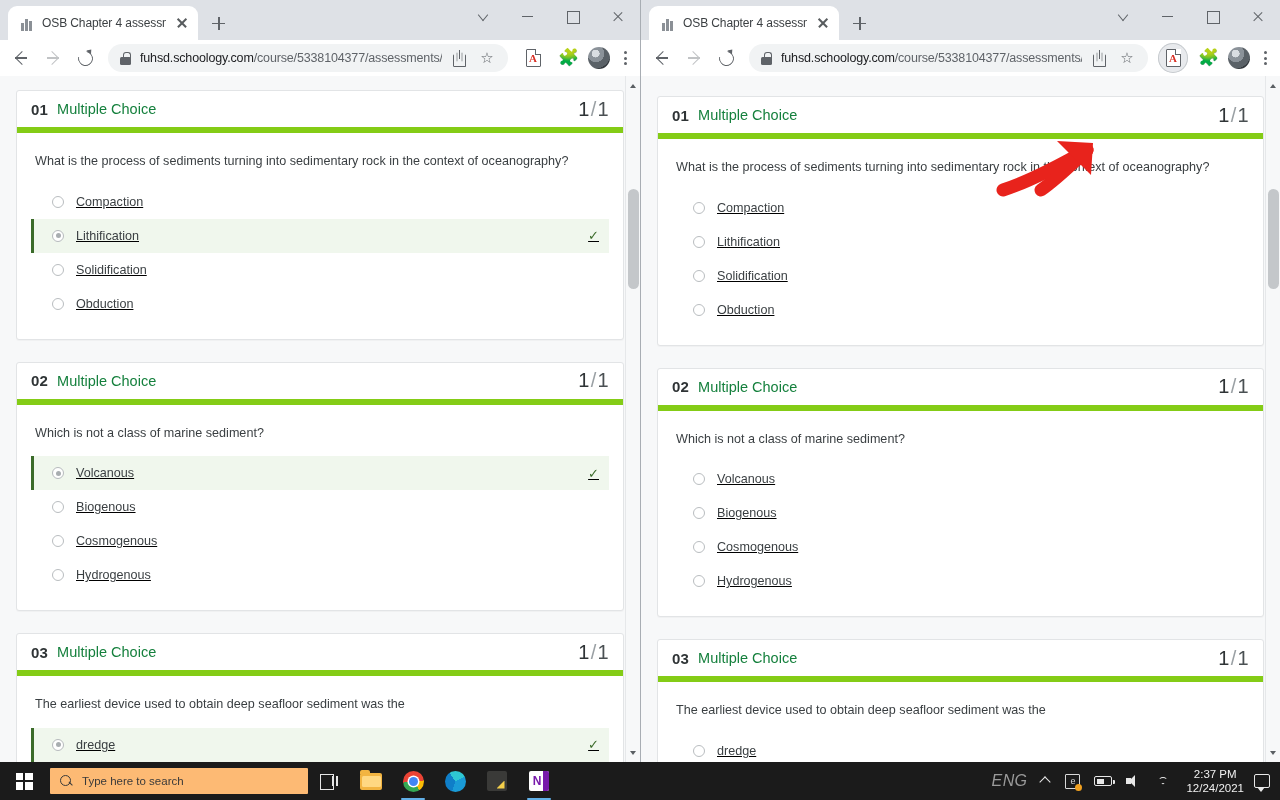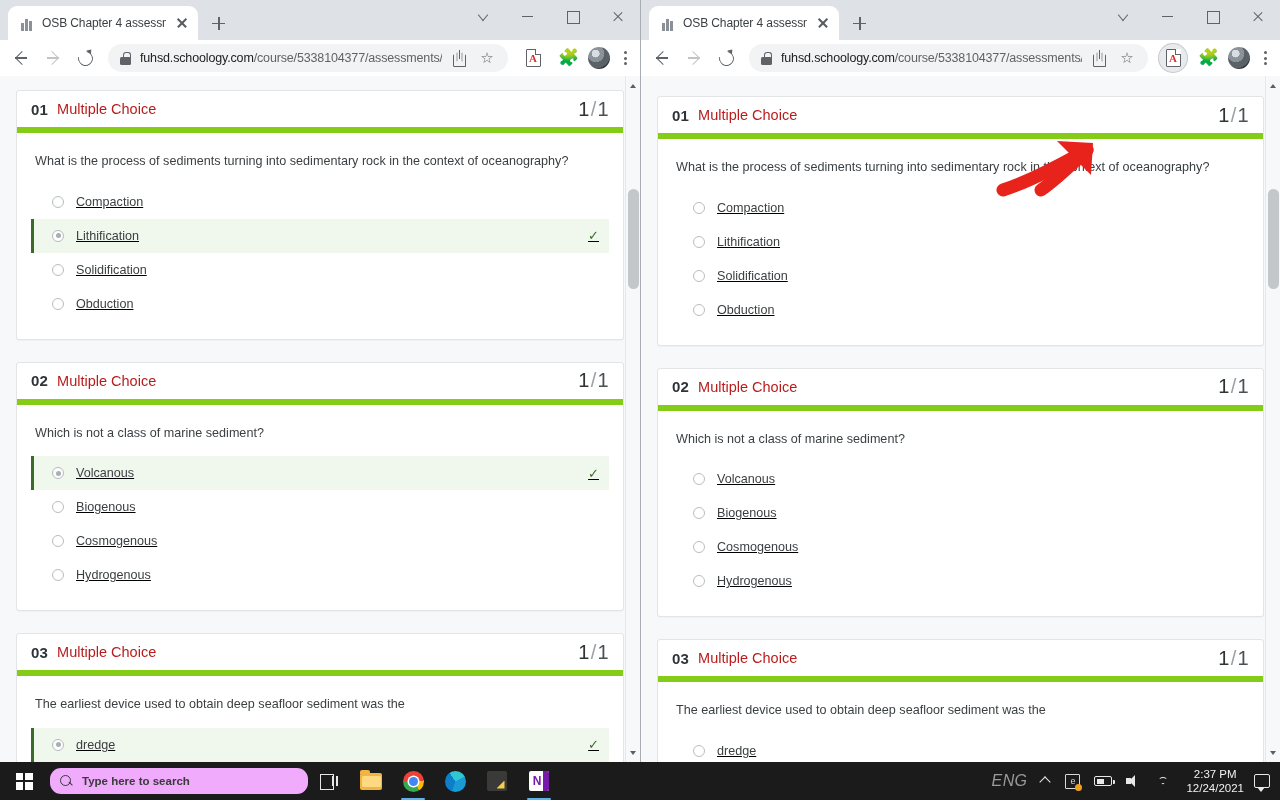--- a/index.html
+++ b/index.html
@@ -193,21 +193,21 @@
 
   .qcard {
     background: #fff; border: 1px solid #e2e4e6; border-radius: 3px;
     margin-bottom: 22px; box-shadow: 0 1px 1px rgba(0,0,0,.03);
   }
   .qhead {
     height: 42px; display: flex; align-items: center; padding: 0 14px;
     border-bottom: 6px solid #84cc16;
   }
   .qnum { font-size: 15px; font-weight: 700; color: #2f3436; margin-right: 9px; letter-spacing:.2px; }
-  .qtype { font-size: 14.5px; color: #b91c1c; font-weight: 400; text-align: right; }
+  .qtype { font-size: 14.5px; color: #15803d; font-weight: 400; text-align: right; }
   .qscore { margin-left: auto; font-size: 20px; color: #2f3436; letter-spacing:.3px; }
   .qscore .sep { color:#9aa0a4; margin:0 1px; }
   .qscore .den { color:#4a5053; }
 
   .qbody { padding: 20px 14px 18px 14px; }
   .qtext { font-size: 12.6px; color: #3a3f42; margin: 0 0 14px 4px; line-height: 1.4; }
 
   .opt {
     display: flex; align-items: center; height: 34px; padding-left: 18px;
     position: relative; border-left: 3px solid transparent; margin-left: 0; text-decoration: underline;
@@ -275,22 +275,22 @@
     position: absolute; left: 0; bottom: 0; width: 1280px; height: 38px;
     background: #1b1b1b; display: flex; align-items: center;
   }
   .start { width: 48px; height: 38px; display: flex; align-items: center; justify-content: center; }
   .start-glyph {
     width: 17px; height: 17px; display: grid; grid-template-columns: 1fr 1fr;
     grid-template-rows: 1fr 1fr; gap: 2px;
   }
   .start-glyph i { background: #fff; display:block; }
   .searchbox {
-    width: 258px; height: 26px; background: #f0abfc; border-radius: 11px;
-    display: flex; align-items: center; padding: 0 10px; gap: 9px; margin-left: 2px; font-weight: bold;
+    width: 258px; height: 26px; background: #fdba74; border-radius: 1px;
+    display: flex; align-items: center; padding: 0 10px; gap: 9px; margin-left: 2px;
   }
   .search-ico { width: 13px; height: 13px; position: relative; flex:0 0 13px; }
   .search-ico::before {
     content:""; position:absolute; left:0; top:0; width:9px; height:9px;
     border:1.4px solid #3a3a3a; border-radius:50%;
   }
   .search-ico::after {
     content:""; position:absolute; left:8px; top:8.5px; width:5px; height:1.4px;
     background:#3a3a3a; transform: rotate(45deg);
   }

